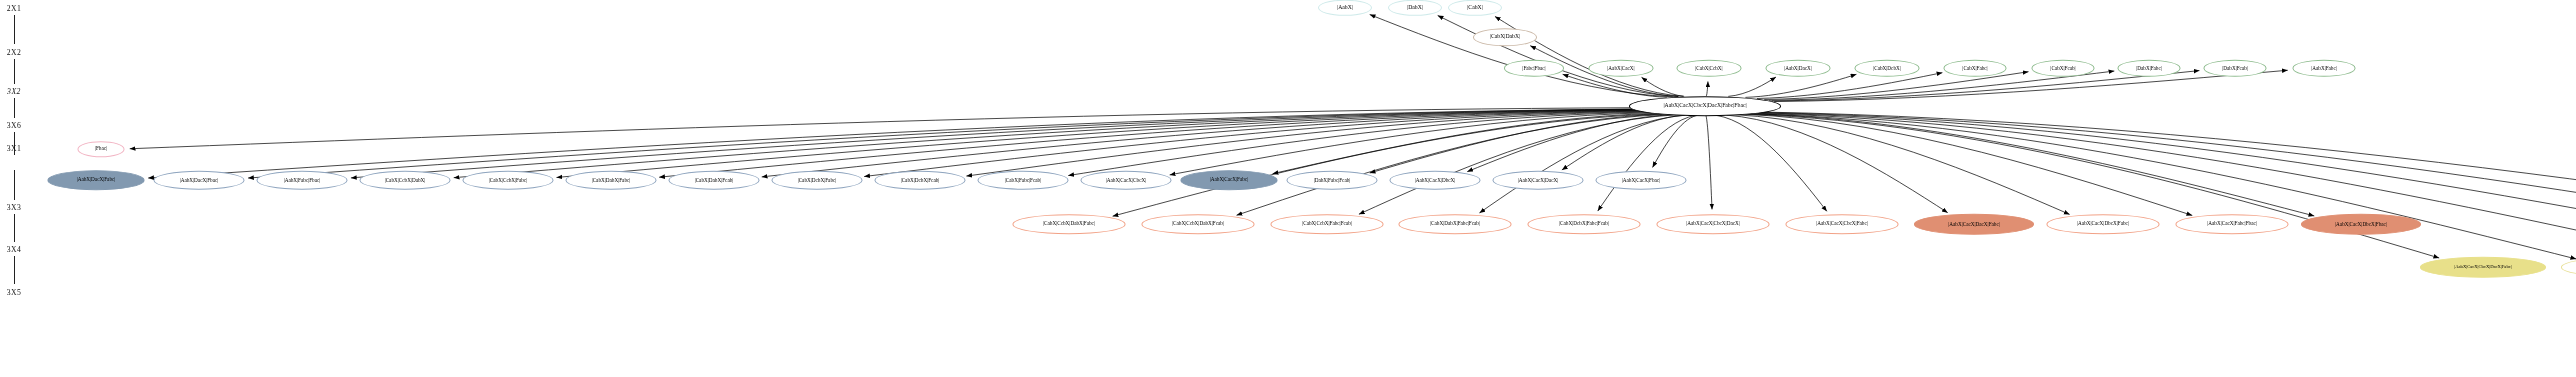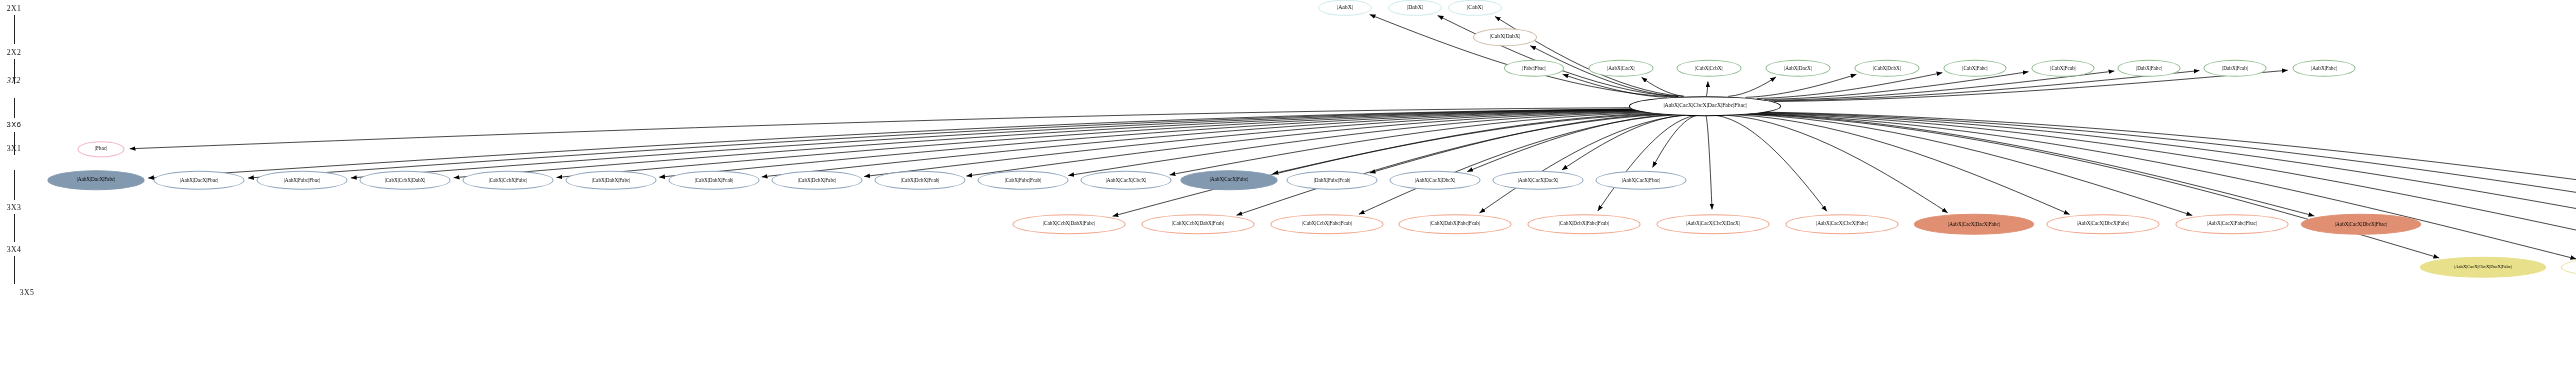--- a/index.html
+++ b/index.html
@@ -73,31 +73,31 @@
         <path d="M3412.022721259627,218.7642723078721 C4155.344365626428,235.9558738857151 4941.141532528475,390.6802880863022 5525.8886328427525,503.95394055163" fill="none" stroke="#000000" stroke-width="1.4" marker-end="url(#arrow)"></path>
         <path d="M3417.764083508393,218.0232270803579 C4252.176341085517,235.30978217941845 5134.269299095619,390.88877807096344 5791.8713378298535,504.93271379951506" fill="none" stroke="#000000" stroke-width="1.4" marker-end="url(#arrow)"></path>
         <path d="M3422.7115695560165,217.31368979791733 C4351.836593523255,234.7148046820906 5334.054476002907,391.32483863964995 6067.413643563327,506.24623749923956" fill="none" stroke="#000000" stroke-width="1.4" marker-end="url(#arrow)"></path>
       </g>
   </svg>
   <div id="axis-layer">
       <div class="rank-label" style="left: 14px; top: 7.7px;">2X1</div>
       <div class="rank-tick" style="top: 15px; height: 29px;"></div>
       <div class="rank-label" style="left: 14px; top: 52px;">2X2</div>
       <div class="rank-tick" style="top: 59px; height: 25px;"></div>
-      <div class="rank-label" style="left: 14px; top: 80px; font-style: italic;">3X2</div>
+      <div class="rank-label" style="left: 14px; top: 91px; font-style: italic;">3X2</div>
       <div class="rank-tick" style="top: 98px; height: 19.6px;"></div>
-      <div class="rank-label" style="left: 14px; top: 125px; font-family: Liberation Mono, monospace;">3X6</div>
+      <div class="rank-label" style="left: 14px; top: 125px;">3X6</div>
       <div class="rank-tick" style="top: 132px; height: 23px;"></div>
       <div class="rank-label" style="left: 14px; top: 148px;">3X1</div>
       <div class="rank-tick" style="top: 170px; height: 30px;"></div>
       <div class="rank-label" style="left: 14px; top: 207px;">3X3</div>
       <div class="rank-tick" style="top: 214px; height: 28px;"></div>
       <div class="rank-label" style="left: 14px; top: 249px;">3X4</div>
       <div class="rank-tick" style="top: 256px; height: 28px;"></div>
-      <div class="rank-label" style="left: 14px; top: 292px; margin-left: 13px;">3X5</div>
+      <div class="rank-label" style="left: 14px; top: 292px;">3X5</div>
     </div>
   <div id="node-layer">
       <div class="node" style="left: 1345px; top: 7.7px; width: 54px; height: 16.5px; background: rgb(255, 255, 255); border-color: rgb(207, 234, 234);">
         <span style="font-size: 5.7px;">|AabX|</span>
       </div>
       <div class="node" style="left: 1415px; top: 7.7px; width: 54px; height: 16.5px; background: rgb(255, 255, 255); border-color: rgb(207, 234, 234);">
         <span style="font-size: 5.7px;">|DabX|</span>
       </div>
       <div class="node" style="left: 1475px; top: 7.7px; width: 54px; height: 16.5px; background: rgb(255, 255, 255); border-color: rgb(207, 234, 234);">
         <span style="font-size: 5.7px;">|CabX|</span>

